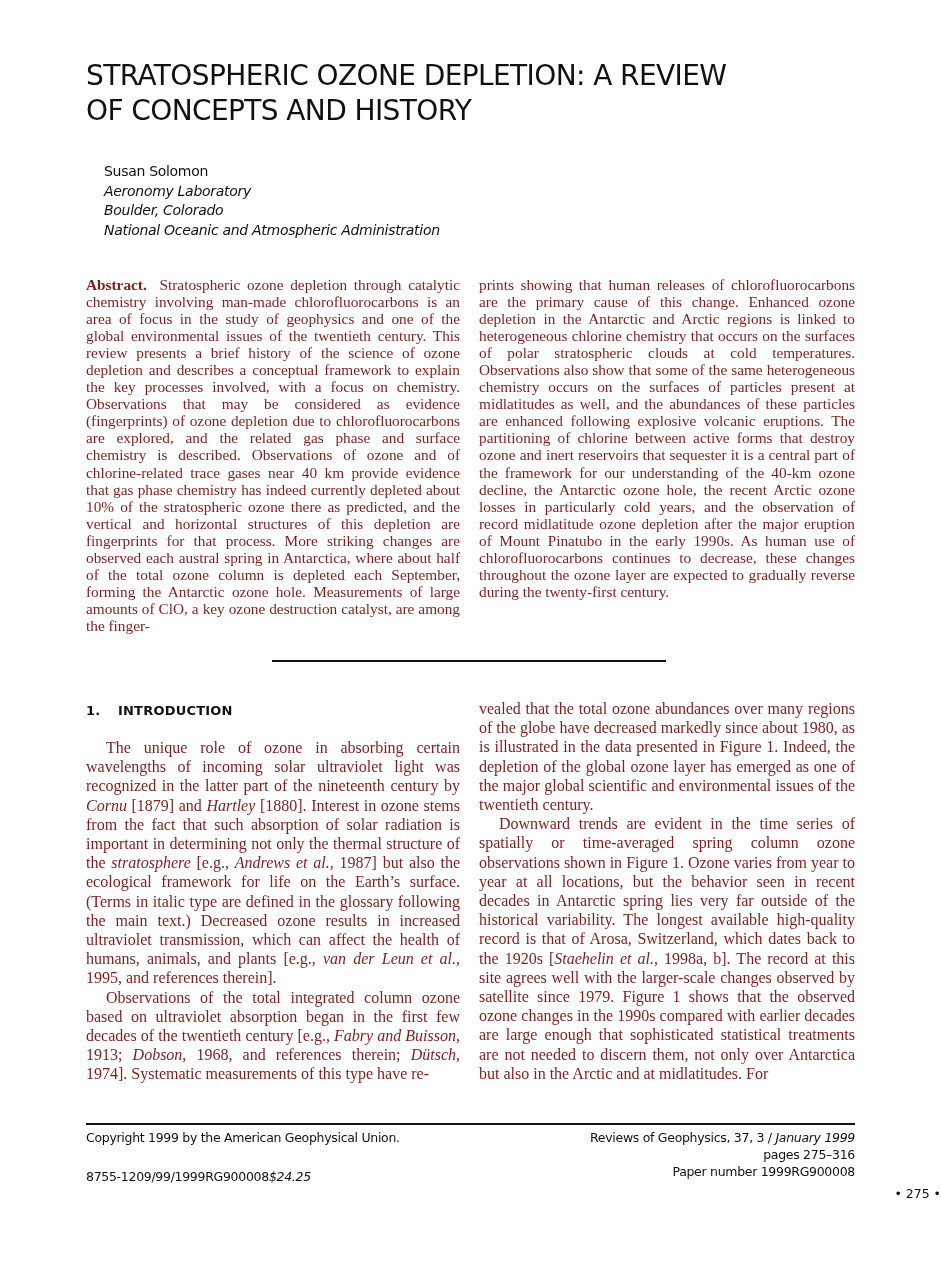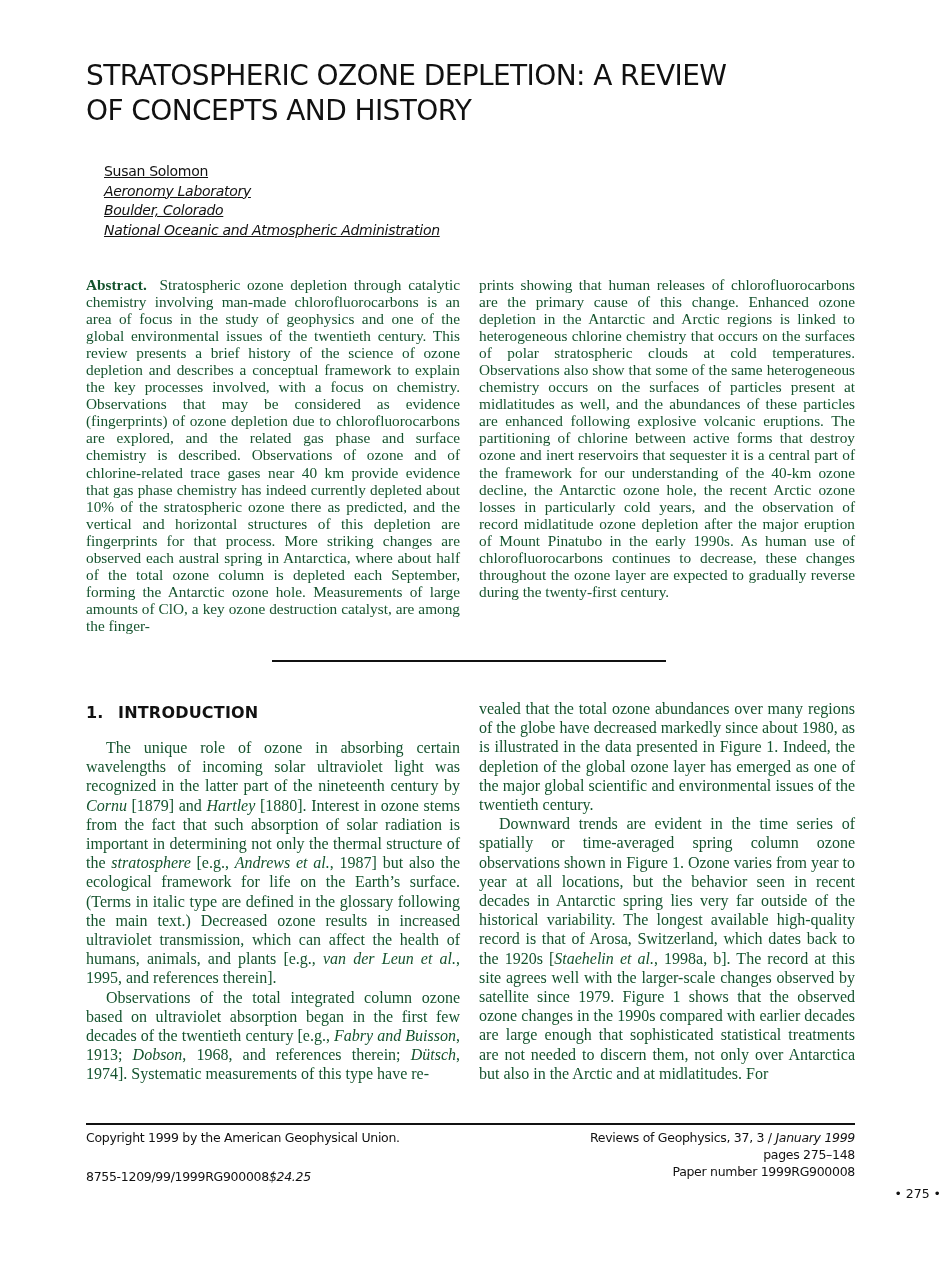--- a/index.html
+++ b/index.html
@@ -4,34 +4,34 @@
 <style>
   html, body { margin: 0; padding: 0; background: #ffffff; }
   body { width: 941px; height: 1261px; position: relative; overflow: hidden; color: #111; }
   .title {
     position: absolute; left: 86px; top: 58px; width: 760px;
     font-family: "DejaVu Sans", sans-serif; font-size: 28px; line-height: 35px;
     font-weight: normal; letter-spacing: -0.6px; color: #111; margin: 0;
   }
   .author-block {
     position: absolute; left: 104px; top: 162px;
-    font-family: "DejaVu Sans", sans-serif; font-size: 14px; line-height: 19.5px; letter-spacing: -0.3px; text-decoration: underline;
+    font-family: "DejaVu Sans", sans-serif; font-size: 14px; line-height: 19.5px; letter-spacing: -0.3px;
   }
   .author-block .it { font-style: italic; }
   .col {
-    position: absolute; font-family: "Liberation Serif", serif; color: #14532d;
+    position: absolute; font-family: "Liberation Serif", serif; color: #7f1d1d;
     text-align: justify; hyphens: manual;
   }
   .abs-left { left: 86px; top: 276px; width: 374px; font-size: 15.3px; line-height: 17.05px; }
   .abs-right { left: 479px; top: 276px; width: 376px; font-size: 15.3px; line-height: 17.05px; }
   .abs-label { font-weight: bold; margin-right: 6px; }
   .separator { position: absolute; left: 272px; top: 660px; width: 394px; height: 2px; background: #111; }
   .sec-heading {
     position: absolute; left: 86px; top: 703px;
-    font-family: "DejaVu Sans", sans-serif; font-weight: bold; font-size: 16px; letter-spacing: 0.2px;
+    font-family: "DejaVu Sans", sans-serif; font-weight: bold; font-size: 13px; letter-spacing: 0.2px;
   }
   .sec-heading .num { display: inline-block; width: 32px; }
   .intro-left { left: 86px; top: 738px; width: 374px; font-size: 16px; line-height: 19.2px; }
   .intro-right { left: 479px; top: 699px; width: 376px; font-size: 16px; line-height: 19.2px; }
   .intro-left p, .intro-right p { margin: 0; }
   .indent { text-indent: 20px; }
   .footer-rule { position: absolute; left: 86px; top: 1123px; width: 769px; height: 1.5px; background: #111; }
   .footer {
     position: absolute; font-family: "DejaVu Sans", sans-serif; font-size: 12.5px; line-height: 17px;
     letter-spacing: -0.3px; color: #111;
@@ -86,17 +86,17 @@
 <div class="footer-rule"></div>
 
 <div class="footer footer-left">Copyright 1999 by the American Geophysical Union.</div>
 
 <div class="footer footer-issn">
   <span>8755-1209/99/1999RG900008</span><span class="it">$24.25</span>
 </div>
 
 <div class="footer footer-right">
   <div><span>Reviews of Geophysics, 37, 3 / </span><span class="it">January 1999</span></div>
-  <div>pages 275–148</div>
+  <div>pages 275–316</div>
   <div>Paper number 1999RG900008</div>
 </div>
 
 <div class="page-number">• 275 •</div>
 
 </body></html>

